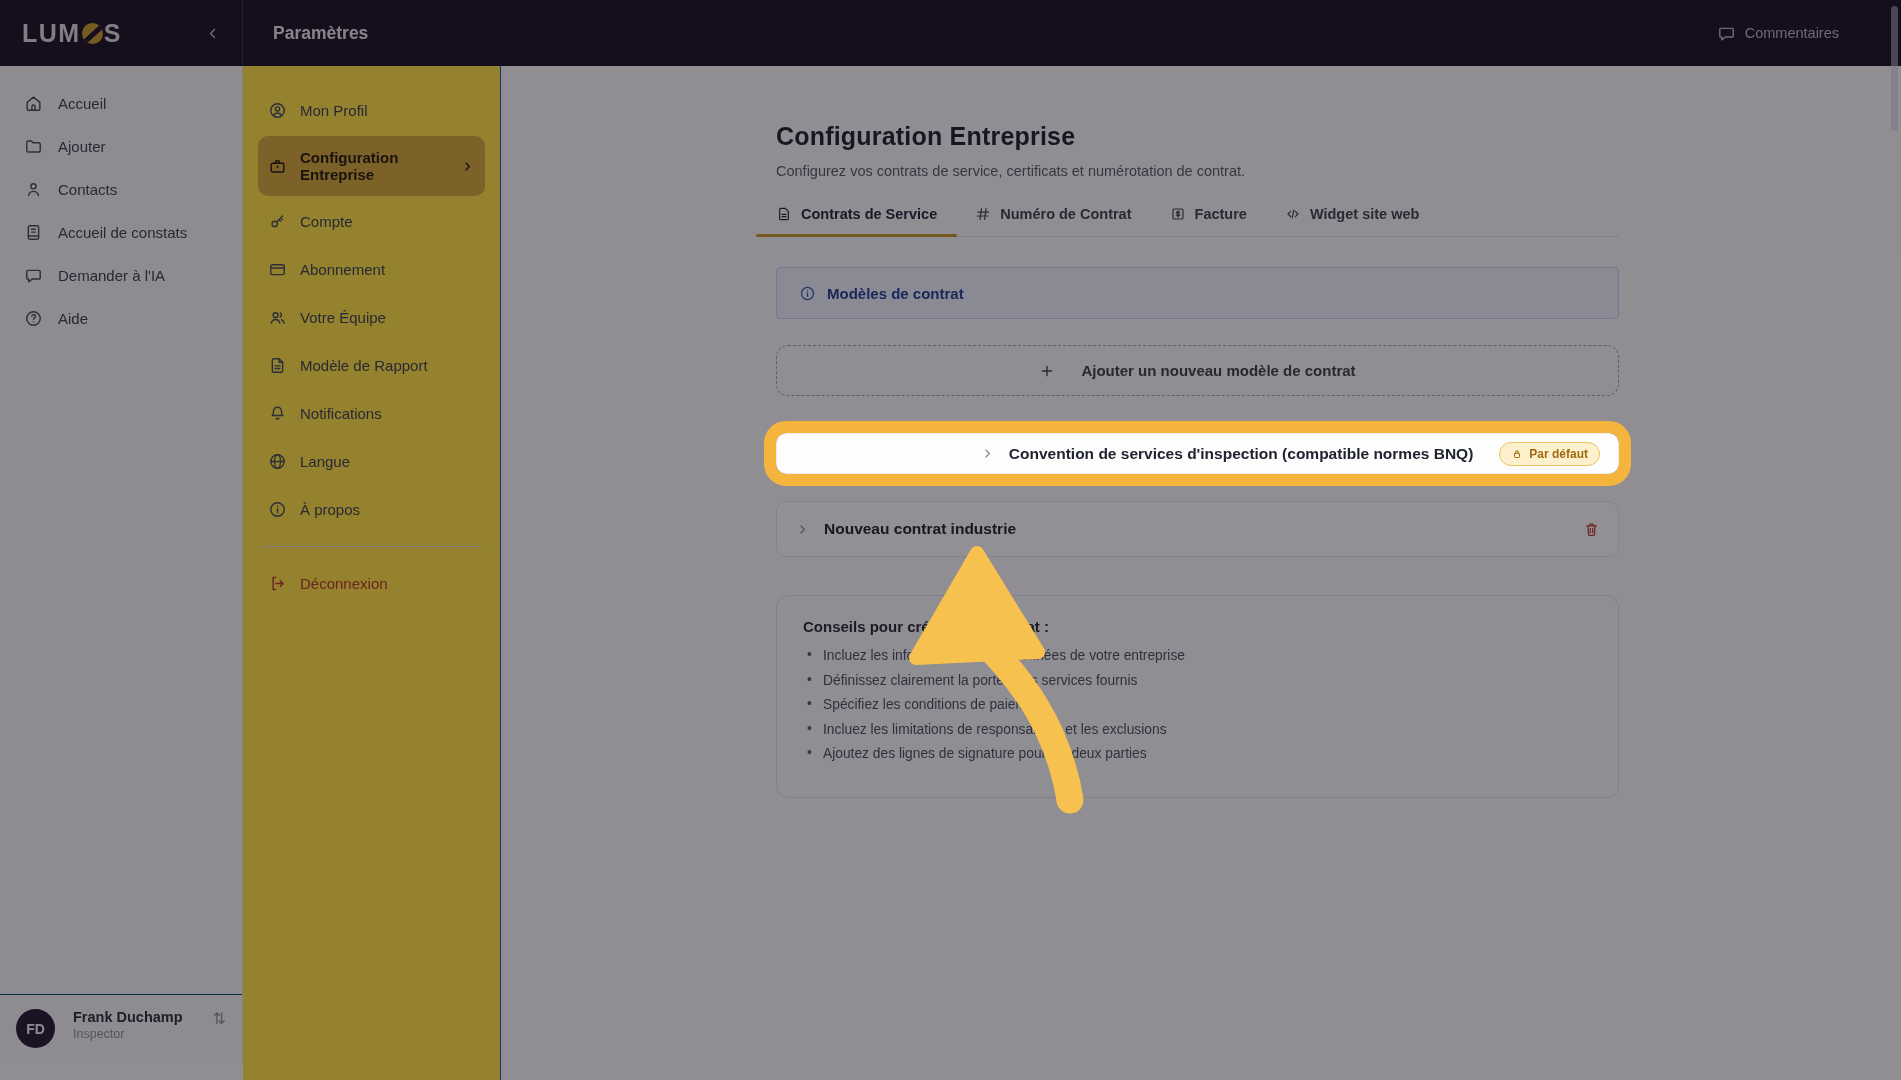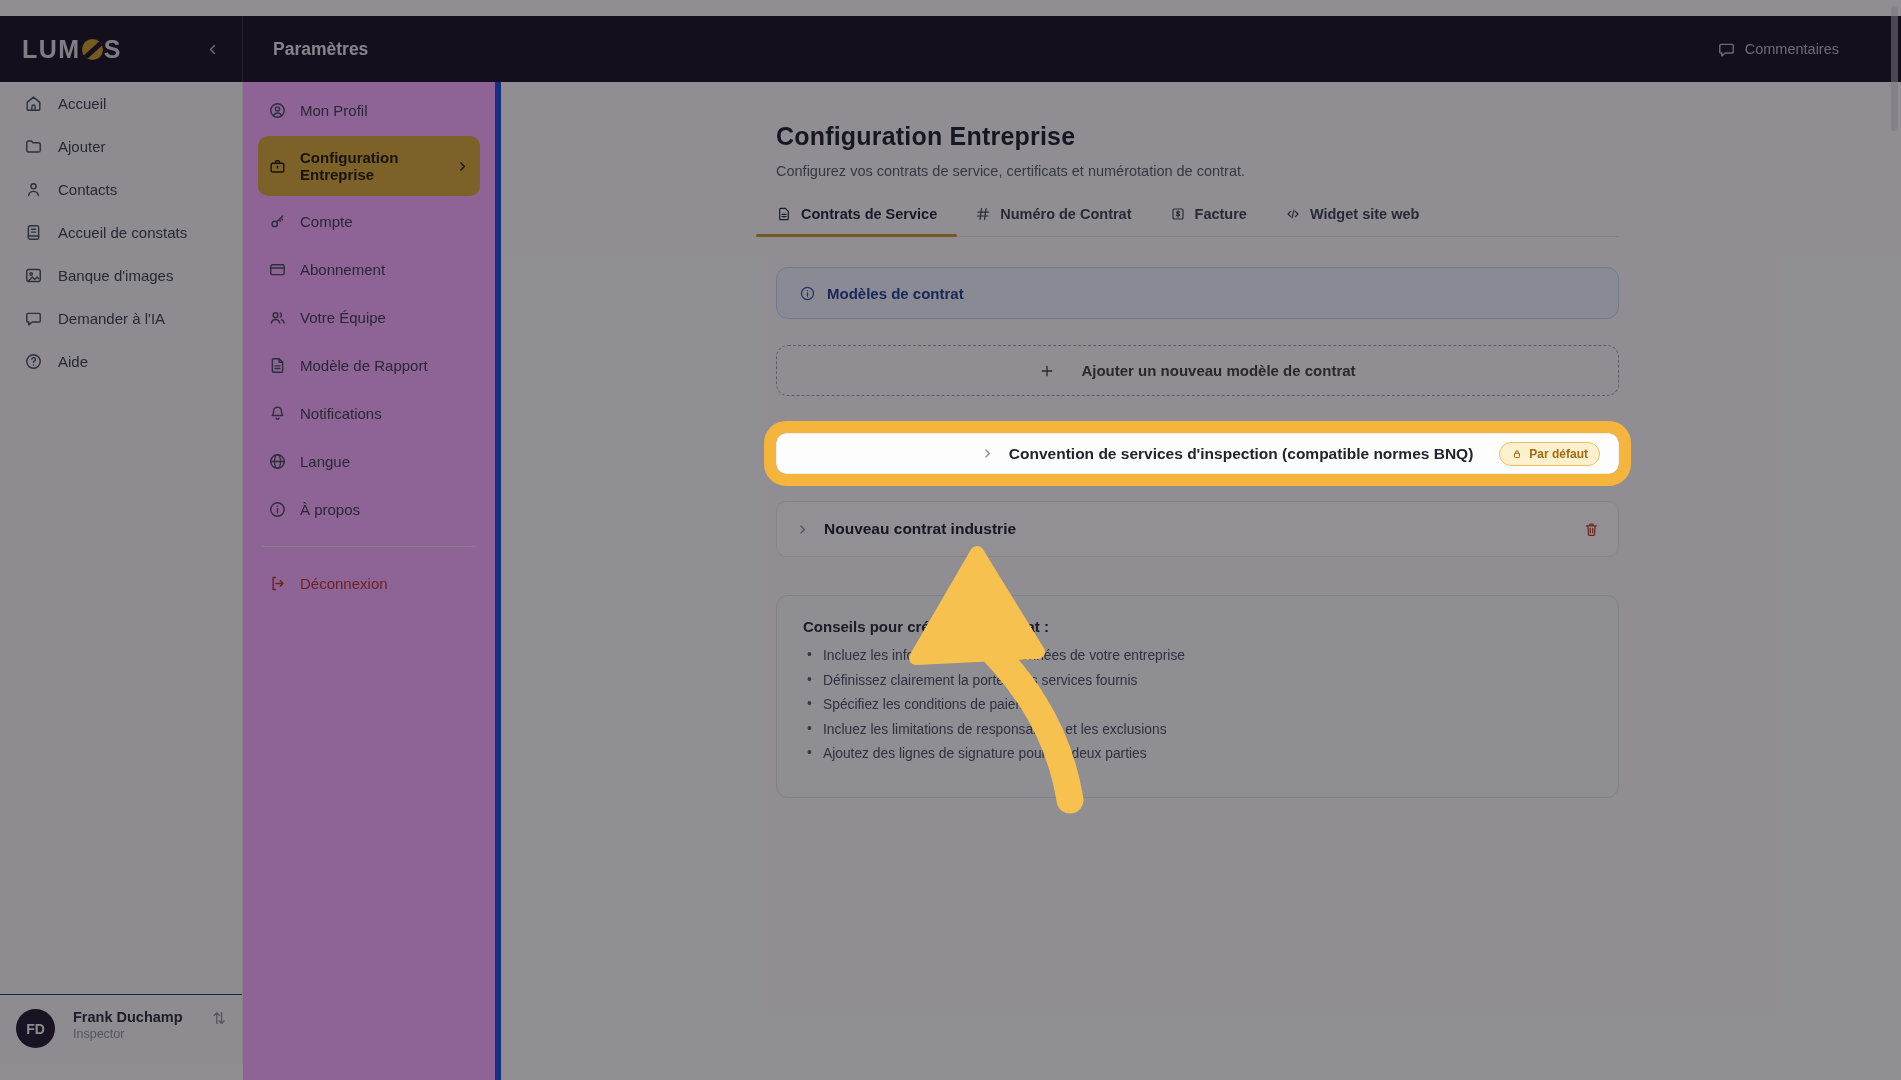--- a/index.html
+++ b/index.html
@@ -1,21 +1,21 @@
 <!DOCTYPE html>
 <html><head>
 <meta charset="utf-8">
 <style>
   * { margin:0; padding:0; box-sizing:border-box; }
   html,body { background:#555; }
   body { font-family:"Liberation Sans", sans-serif; }
   .app { position:relative; width:1901px; height:1080px; background:#f6f7f8; overflow:hidden; }
 
   
-  .topbar { position:absolute; top:0; left:0; right:0; height:66px; background:#1c1327; display:flex; align-items:center; z-index:10;margin-top:16px; }
+  .topbar { position:absolute; top:0; left:0; right:0; height:66px; background:#1c1327; display:flex; align-items:center; z-index:10; }
   .topbar-left { width:243px; height:100%; display:flex; align-items:center; justify-content:space-between; padding:0 20px 0 22px; border-right:1px solid rgba(255,255,255,.14); }
   .logo { display:flex; align-items:center; font-size:25px; font-weight:800; letter-spacing:1.5px; color:#d9d9de; }
   .logo-o { position:relative; width:21px; height:21px; margin:0 1px; border-radius:50%; background:#c needed; background:#c79a2f; overflow:hidden; display:inline-block; }
   .logo-o::after { content:""; position:absolute; left:-4px; top:8px; width:32px; height:5px; background:#1c1327; transform:rotate(-42deg); border-radius:3px; }
   .collapse-btn { color:#b9b9c2; display:flex; }
   .topbar-title { margin-left:30px; font-size:17.5px; font-weight:700; color:#e4e4e9; }
   .comments-btn { margin-left:auto; margin-right:62px; display:flex; align-items:center; gap:9px; color:#b7b7c1; font-size:14.5px; }
 
   
   .ic { width:19px; height:19px; fill:none; stroke:currentColor; stroke-width:1.8; stroke-linecap:round; stroke-linejoin:round; flex:none; }
@@ -24,21 +24,21 @@
   .sidebar { position:absolute; top:66px; left:0; bottom:16px; width:243px; background:#f2f3f5; border-right:1px solid #dfe0e3; display:flex; flex-direction:column; padding-top:16px; }
   .side-item { display:flex; align-items:center; gap:15px; padding:11px 24px; margin:1px 0; font-size:15px; color:#3d424d; cursor:pointer; }
   .side-item .ic { color:#474d58; }
   .sidebar-footer { margin-top:auto; border-top:1px solid #0c4a6e; padding:14px 16px 16px; display:flex; align-items:flex-start; gap:18px; }
   .avatar { width:39px; height:39px; border-radius:50%; background:#241b33; color:#f0f0f3; font-size:14px; font-weight:700; display:flex; align-items:center; justify-content:center; }
   .user-name { font-size:14.5px; font-weight:700; color:#2a2f3a; }
   .user-role { font-size:12.5px; color:#8b909a; margin-top:2px; }
   .sort-icon { margin-left:auto; color:#8b909a; font-size:16px; }
 
   
-  .snav { position:absolute; top:66px; left:243px; bottom:0; width:258px; background:#f0abfc; border-right:6px solid #1d4ed8; padding:22px 15px 0; }
+  .snav { position:absolute; top:66px; left:243px; bottom:0; width:258px; background:#fde047; border-right:1px solid #1d4ed8; padding:22px 15px 0; }
   .snav-item { display:flex; align-items:center; gap:13px; padding:13px 10px; margin-bottom:3px; font-size:15px; color:#3d424d; border-radius:10px; cursor:pointer; }
   .snav-item .ic { color:#474d58; }
   .snav-item.selected { background:#d2a73b; color:#231c0a; font-weight:600; }
   .snav-item.selected .ic { color:#231c0a; }
   .snav-item.selected .chev { margin-left:auto; color:#231c0a; }
   .snav-divider { border-top:1px solid #dddee2; margin:14px 4px 14px; }
   .snav-item.logout { color:#b4382c; }
   .snav-item.logout .ic { color:#b4382c; }
 
   
@@ -46,21 +46,21 @@
   .content { width:843px; margin-left:275px; padding-top:56px; }
   .page-title { font-size:25px; font-weight:800; color:#1d222f; letter-spacing:.2px; }
   .page-subtitle { margin-top:12px; font-size:14.5px; color:#565c67; }
 
   .tabs { display:flex; gap:38px; margin-top:27px; border-bottom:1px solid #dcdde1; }
   .tab { display:flex; align-items:flex-end; gap:9px; padding-bottom:14px; font-size:14.5px; font-weight:600; color:#3e4450; position:relative; cursor:pointer; }
   .tab .ic { width:16px; height:16px; }
   .tab.active { color:#23283a; }
   .tab.active::after { content:""; position:absolute; left:-20px; right:-20px; bottom:-1px; height:3px; background:#c3992e; border-radius:2px; }
 
-  .info-box { margin-top:30px; background:#eceffa; border:1px solid #c7cdeb; border-radius:12px; padding:17px 22px 16px; }
+  .info-box { margin-top:30px; background:#eceffa; border:1px solid #c7cdeb; border-radius:4px; padding:17px 22px 16px; }
   .info-title { display:flex; align-items:center; gap:11px; font-size:15px; font-weight:700; color:#24418e; }
   .info-title .ic { width:17px; height:17px; color:#3a57a8; }
   .info-body { margin:7px 0 0 28px; max-width:705px; font-size:13.8px; line-height:1.55; color:#3e57a6; }
 
   .add-btn { margin-top:26px; height:51px; border:1.6px dashed #999fa8; border-radius:12px; display:flex; align-items:center; justify-content:center; gap:26px; font-size:15px; font-weight:600; color:#404040; cursor:pointer; }
   .add-btn .ic { width:16px; height:16px; stroke-width:2; }
 
   .tpl-list { margin-top:37px; display:flex; flex-direction:column; gap:27px; }
   .tpl-row { display:flex; align-items:center; gap:14px; background:#fafafc; border:1px solid #e3e4e8; border-radius:10px; padding:0 18px; height:56px; cursor:pointer;justify-content:flex-end; }
   .tpl-row .chev { color:#8a8f99; }
@@ -133,28 +133,20 @@
     </div>
     <div class="side-item">
       <svg class="ic" viewBox="0 0 24 24">
           <rect x="5.5" y="3.5" width="13" height="17" rx="2"></rect>
           <path d="M9.5 8h5M9.5 11.5h5M5.5 16.5h13"></path>
         </svg>
       <span>Accueil de constats</span>
     </div>
     <div class="side-item">
       <svg class="ic" viewBox="0 0 24 24">
-          <rect x="3.5" y="4.5" width="17" height="15" rx="2"></rect>
-          <circle cx="9" cy="10" r="1.6"></circle>
-          <path d="M6 18.5 10.5 14l3 3 3-3 2 2"></path>
-        </svg>
-      <span>Banque d'images</span>
-    </div>
-    <div class="side-item">
-      <svg class="ic" viewBox="0 0 24 24">
           <path d="M5 5.5h14a1.5 1.5 0 0 1 1.5 1.5v8a1.5 1.5 0 0 1-1.5 1.5H10.5L6 20v-3.5H5A1.5 1.5 0 0 1 3.5 15V7A1.5 1.5 0 0 1 5 5.5z"></path>
         </svg>
       <span>Demander à l'IA</span>
     </div>
     <div class="side-item">
       <svg class="ic" viewBox="0 0 24 24">
           <circle cx="12" cy="12" r="8.5"></circle>
           <path d="M9.9 9.3a2.3 2.3 0 1 1 3.3 2.1c-.8.4-1.2.9-1.2 1.7"></path>
           <path d="M12 16.3v.2"></path>
         </svg>

